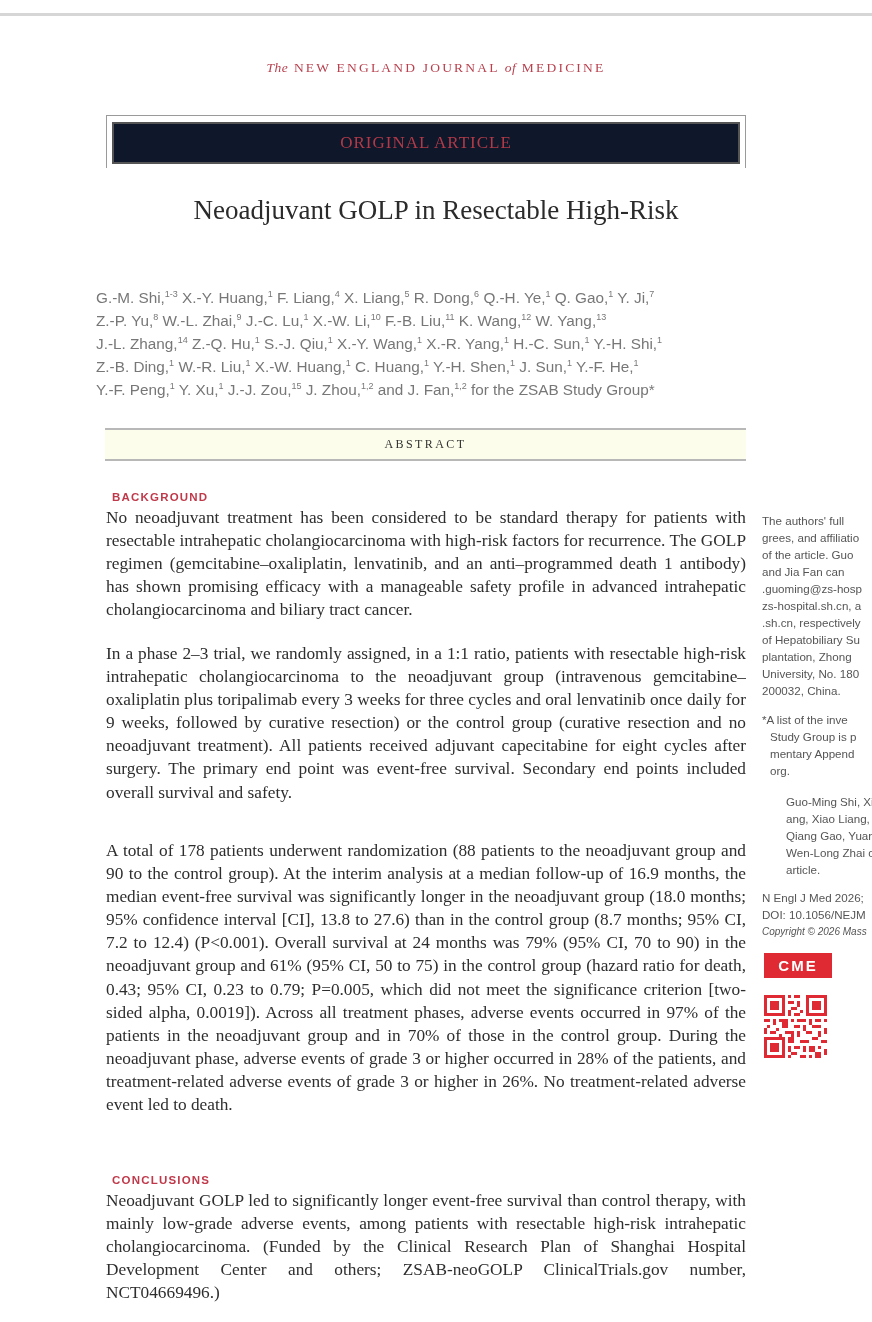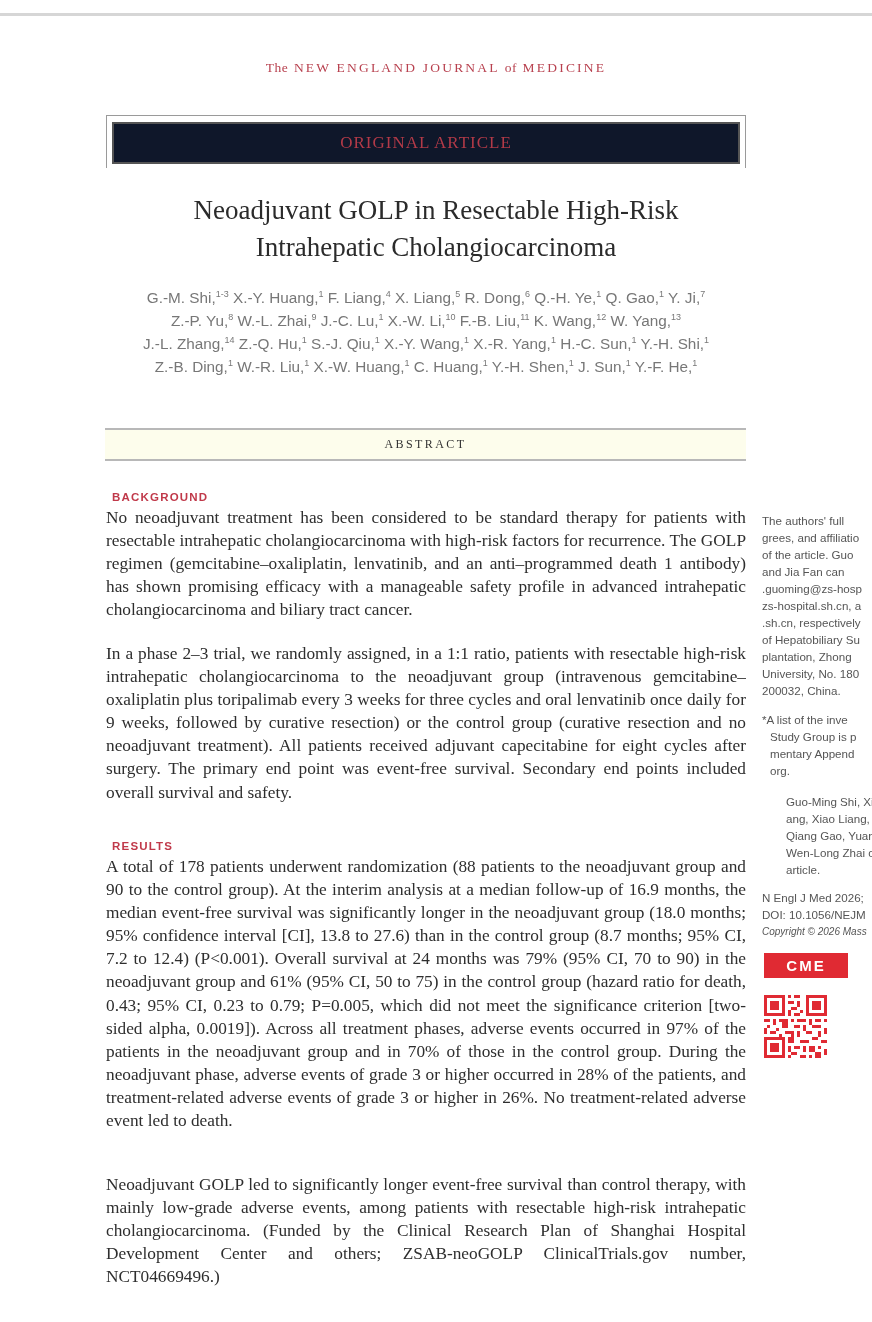--- a/index.html
+++ b/index.html
@@ -3,53 +3,53 @@
 <meta charset="utf-8">
 <style>
   * { box-sizing: border-box; margin: 0; padding: 0; }
   html, body { width: 872px; height: 1322px; background: #ffffff; overflow: hidden; }
   body { position: relative; font-family: "Liberation Serif", "DejaVu Serif", serif; color: #2a2a2a; }
 
   .top-rule { position: absolute; left: 0; top: 13px; width: 872px; height: 3px; background: #d6d6d6; }
 
   .masthead { position: absolute; top: 60px; left: 0; width: 872px; text-align: center;
     font-family: "Liberation Serif", serif; font-size: 13.5px; letter-spacing: 2.2px; color: #b8414f; }
-  .masthead .it { letter-spacing: 0.5px; }
+  .masthead .it { font-style: italic; letter-spacing: 0.5px; }
 
   .outer-frame { position: absolute; left: 106px; top: 115px; width: 640px; height: 53px;
     border-top: 1.5px solid #9a9a9a; border-left: 1.5px solid #9a9a9a; border-right: 1.5px solid #9a9a9a; }
   .type-box { position: absolute; left: 112px; top: 122px; width: 628px; height: 42px;
     background: #0f172a; border: 2.5px solid #555; display: flex; align-items: center; justify-content: center; }
   .type-box span { font-size: 17px; letter-spacing: 1px; color: #b23a48; }
 
   .title { position: absolute; top: 192px; left: 60px; width: 752px; text-align: center;
     font-size: 27px; line-height: 37px; color: #2b2b2b; }
 
-  .authors { position: absolute; top: 286px; left: 96px; width: 660px; text-align: center;
+  .authors { position: absolute; top: 286px; left: 96px; width: 660px; 
     font-family: "Liberation Sans", "DejaVu Sans", sans-serif; font-size: 15.3px; line-height: 23px; color: #777; }
   .authors sup { font-size: 9px; vertical-align: 6px; line-height: 0; }
 
   .abstract-bar { position: absolute; left: 105px; top: 428px; width: 641px; height: 33px;
     background: #fdfdec; border-top: 2px solid #b8b8b8; border-bottom: 2px solid #b8b8b8;
     display: flex; align-items: center; justify-content: center; }
   .abstract-bar span { font-size: 12px; letter-spacing: 2.4px; color: #333; }
 
   .section { position: absolute; left: 106px; width: 640px; }
   .sec-head { font-family: "Liberation Sans", "DejaVu Sans", sans-serif; font-weight: bold;
     font-size: 11.5px; letter-spacing: 1.2px; color: #c0394a; line-height: 14px; margin-bottom: 2px; padding-left: 6px; }
   .sec-body { font-size: 17.3px; line-height: 23.1px; text-align: justify; color: #2e2e2e; hyphens: manual; }
 
   .sidebar { position: absolute; left: 762px; width: 140px; overflow: hidden;
     font-family: "Liberation Sans", "DejaVu Sans", sans-serif; font-size: 11.6px; line-height: 17px; color: #555; white-space: nowrap; }
   .sidebar .ln { display: block; }
   .side-clip { position: absolute; left: 762px; width: 110px; overflow: hidden; }
   .fn-indent { padding-left: 8px; }
   .copyright { font-style: italic; font-size: 10px; }
 
-  .cme { position: absolute; left: 764px; top: 953px; width: 84px; height: 25px; background: #e02a33;
+  .cme { position: absolute; left: 764px; top: 953px; width: 68px; height: 25px; background: #e02a33;
     color: #fff; font-family: "Liberation Sans", sans-serif; font-weight: bold; font-size: 15px;
     letter-spacing: 2px; display: flex; align-items: center; justify-content: center; }
   .qr { position: absolute; left: 764px; top: 995px; width: 63px; height: 63px; }
 </style>
 </head>
 <body>
 
 <div class="top-rule"></div>
 
 <div class="masthead">
@@ -59,49 +59,49 @@
   <span>MEDICINE</span>
 </div>
 
 <div class="outer-frame"></div>
 <div class="type-box">
   <span>ORIGINAL ARTICLE</span>
 </div>
 
 <h1 class="title" style="font-weight:normal;">
   <span>Neoadjuvant GOLP in Resectable High-Risk</span><br>
-  <span>Intrahepatic Cholangiocarcinoma</span>
 </h1>
 
 <div class="authors" id="authors">
     <div><span>G.-M. Shi,<sup>1-3</sup></span> <span>X.-Y. Huang,<sup>1</sup></span> <span>F. Liang,<sup>4</sup></span> <span>X. Liang,<sup>5</sup></span> <span>R. Dong,<sup>6</sup></span> <span>Q.-H. Ye,<sup>1</sup></span> <span>Q. Gao,<sup>1</sup></span> <span>Y. Ji,<sup>7</sup></span> </div>
     <div><span>Z.-P. Yu,<sup>8</sup></span> <span>W.-L. Zhai,<sup>9</sup></span> <span>J.-C. Lu,<sup>1</sup></span> <span>X.-W. Li,<sup>10</sup></span> <span>F.-B. Liu,<sup>11</sup></span> <span>K. Wang,<sup>12</sup></span> <span>W. Yang,<sup>13</sup></span> </div>
     <div><span>J.-L. Zhang,<sup>14</sup></span> <span>Z.-Q. Hu,<sup>1</sup></span> <span>S.-J. Qiu,<sup>1</sup></span> <span>X.-Y. Wang,<sup>1</sup></span> <span>X.-R. Yang,<sup>1</sup></span> <span>H.-C. Sun,<sup>1</sup></span> <span>Y.-H. Shi,<sup>1</sup></span> </div>
     <div><span>Z.-B. Ding,<sup>1</sup></span> <span>W.-R. Liu,<sup>1</sup></span> <span>X.-W. Huang,<sup>1</sup></span> <span>C. Huang,<sup>1</sup></span> <span>Y.-H. Shen,<sup>1</sup></span> <span>J. Sun,<sup>1</sup></span> <span>Y.-F. He,<sup>1</sup></span> </div>
+    <div><span>Y.-F. Peng,<sup>1</sup></span> <span>Y. Xu,<sup>1</sup></span> <span>J.-J. Zou,<sup>15</sup></span> <span>J. Zhou,<sup>1,2</sup></span> <span>and J. Fan,<sup>1,2</sup></span> <span>for the ZSAB Study Group*</span></div>
   </div>
 
 <div class="abstract-bar">
   <span>ABSTRACT</span>
 </div>
 
 <div class="section" style="top:490px;">
   <div class="sec-head">BACKGROUND</div>
   <p class="sec-body">No neoadjuvant treatment has been considered to be standard therapy for patients with resectable intrahepatic cholangiocarcinoma with high-risk factors for recur­rence. The GOLP regimen (gemcitabine–oxaliplatin, lenvatinib, and an anti–pro­grammed death 1 antibody) has shown promising efficacy with a manageable safety profile in advanced intrahepatic cholangiocarcinoma and biliary tract cancer.</p>
 </div>
 
 <div class="section" style="top:642px;">
   <p class="sec-body">In a phase 2–3 trial, we randomly assigned, in a 1:1 ratio, patients with resectable high-risk intrahepatic cholangiocarcinoma to the neoadjuvant group (intravenous gemcitabine–oxaliplatin plus toripalimab every 3 weeks for three cycles and oral lenvatinib once daily for 9 weeks, followed by curative resection) or the control group (curative resection and no neoadjuvant treatment). All patients received ad­juvant capecitabine for eight cycles after surgery. The primary end point was event-free survival. Secondary end points included overall survival and safety.</p>
 </div>
 
 <div class="section" style="top:839px;">
-  <div class="sec-head">RESULTS</div>
   <p class="sec-body">A total of 178 patients underwent randomization (88 patients to the neoadjuvant group and 90 to the control group). At the interim analysis at a median follow-up of 16.9 months, the median event-free survival was significantly longer in the neoadjuvant group (18.0 months; 95% confidence interval [CI], 13.8 to 27.6) than in the control group (8.7 months; 95% CI, 7.2 to 12.4) (P&lt;0.001). Overall survival at 24 months was 79% (95% CI, 70 to 90) in the neoadjuvant group and 61% (95% CI, 50 to 75) in the control group (hazard ratio for death, 0.43; 95% CI, 0.23 to 0.79; P=0.005, which did not meet the significance criterion [two-sided alpha, 0.0019]). Across all treatment phases, adverse events occurred in 97% of the pa­tients in the neoadjuvant group and in 70% of those in the control group. During the neoadjuvant phase, adverse events of grade 3 or higher occurred in 28% of the patients, and treatment-related adverse events of grade 3 or higher in 26%. No treatment-related adverse event led to death.</p>
 </div>
 
 <div class="section" style="top:1173px;">
+  <div class="sec-head">CONCLUSIONS</div>
   <p class="sec-body">Neoadjuvant GOLP led to significantly longer event-free survival than control therapy, with mainly low-grade adverse events, among patients with resectable high-risk intrahepatic cholangiocarcinoma. (Funded by the Clinical Research Plan of Shanghai Hospital Development Center and others; ZSAB-neoGOLP ClinicalTrials.gov number, NCT04669496.)</p>
 </div>
 
 <div class="side-clip" style="top:512px;">
   <div class="sidebar" style="position:static;" id="side-corr">
       <span class="ln">The authors' full</span>
       <span class="ln">grees, and affiliatio</span>
       <span class="ln">of the article. Guo</span>
       <span class="ln">and Jia Fan can</span>
       <span class="ln">.guoming@zs-hosp</span>

